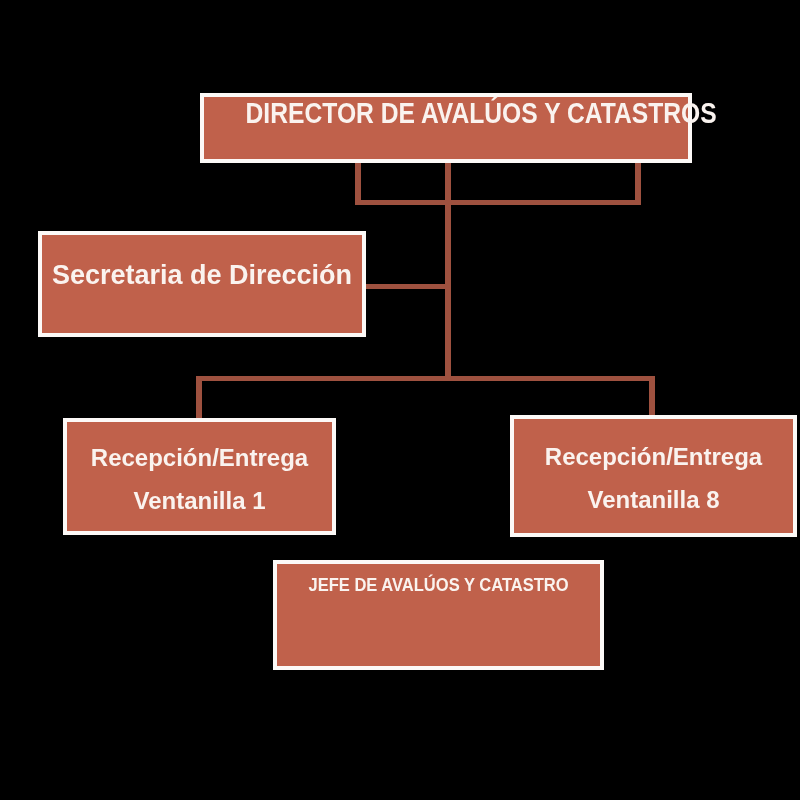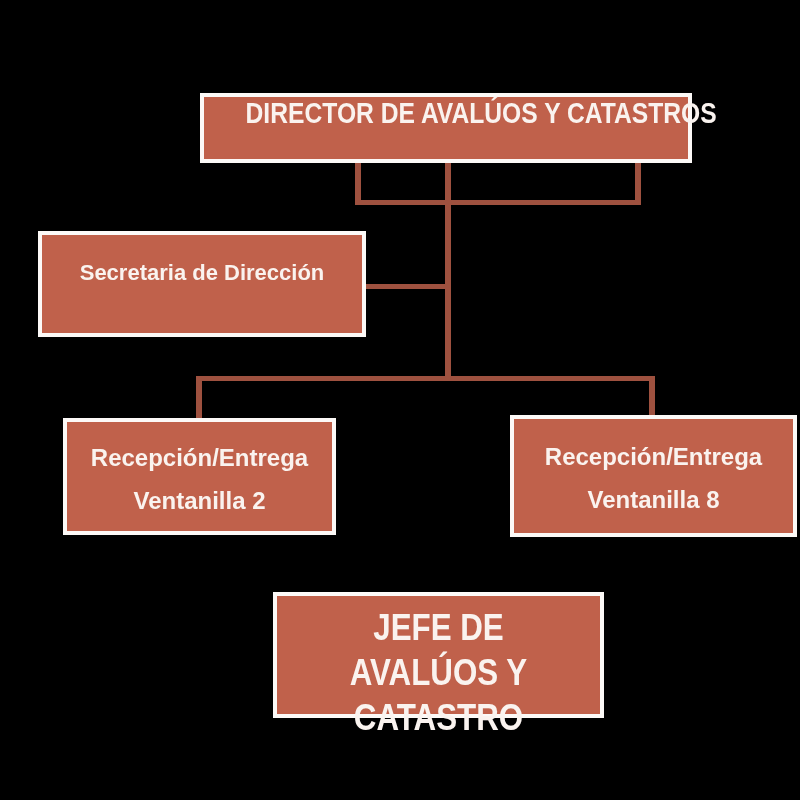--- a/index.html
+++ b/index.html
@@ -38,24 +38,24 @@
     display: inline-block;
     transform: scaleX(0.87);
     transform-origin: 50% 0;
   }
   .line {
     position: absolute;
     background: var(--line, #9e513f);
   }
   
   #node-director   { left: 200px; top:  93px; width: 492px; height: 70px;  padding-top: 1px;  font-size: 29px; line-height: 1.1; }
-  #node-secretaria { left:  38px; top: 231px; width: 328px; height: 106px; padding-top: 26px; font-size: 22px; line-height: 1.1; }
+  #node-secretaria { left:  38px; top: 231px; width: 328px; height: 106px; padding-top: 26px; font-size: 27px; line-height: 1.1; }
   #node-vent1      { left:  63px; top: 418px; width: 273px; height: 117px; padding-top: 14px; font-size: 24px; line-height: 1.8;  }
   #node-vent2      { left: 510px; top: 415px; width: 287px; height: 122px; padding-top: 16px; font-size: 24px; line-height: 1.8;  }
-  #node-jefe       { left: 273px; top: 592px; width: 331px; height: 126px; padding-top: 9px;  font-size: 36px; line-height: 1.25; }
+  #node-jefe       { left: 273px; top: 560px; width: 331px; height: 110px; padding-top: 9px;  font-size: 19px; line-height: 1.25; }
   
   #line-left-drop      { left: 355px; top: 163px; width: 6px;   height: 42px; }
   #line-right-drop     { left: 635px; top: 163px; width: 6px;   height: 42px; }
   #line-bracket-h      { left: 355px; top: 200px; width: 286px; height: 5px;  }
   #line-center-v       { left: 445px; top: 163px; width: 6px;   height: 218px;}
   #line-secretaria-h   { left: 366px; top: 284px; width: 82px;  height: 5px;  }
   #line-bottom-h       { left: 196px; top: 376px; width: 459px; height: 5px;  }
   #line-bottom-l-drop  { left: 196px; top: 376px; width: 6px;   height: 42px; }
   #line-bottom-r-drop  { left: 649px; top: 376px; width: 6px;   height: 42px; }
 </style>
@@ -76,21 +76,21 @@
   <div class="node" id="node-director">
     <span class="inner"><span class="condensed">DIRECTOR DE AVALÚOS Y CATASTROS</span></span>
   </div>
 
   <div class="node" id="node-secretaria">
     <span class="inner">Secretaria de Dirección</span>
   </div>
 
   <div class="node" id="node-vent1">
     <span class="inner">Recepción/Entrega</span>
-    <span class="inner">Ventanilla 2</span>
+    <span class="inner">Ventanilla 1</span>
   </div>
 
   <div class="node" id="node-vent2">
     <span class="inner">Recepción/Entrega</span>
     <span class="inner">Ventanilla 8</span>
   </div>
 
   <div class="node" id="node-jefe">
     <span class="inner"><span class="condensed-wrap">JEFE DE AVALÚOS Y CATASTRO</span></span>
   </div>

